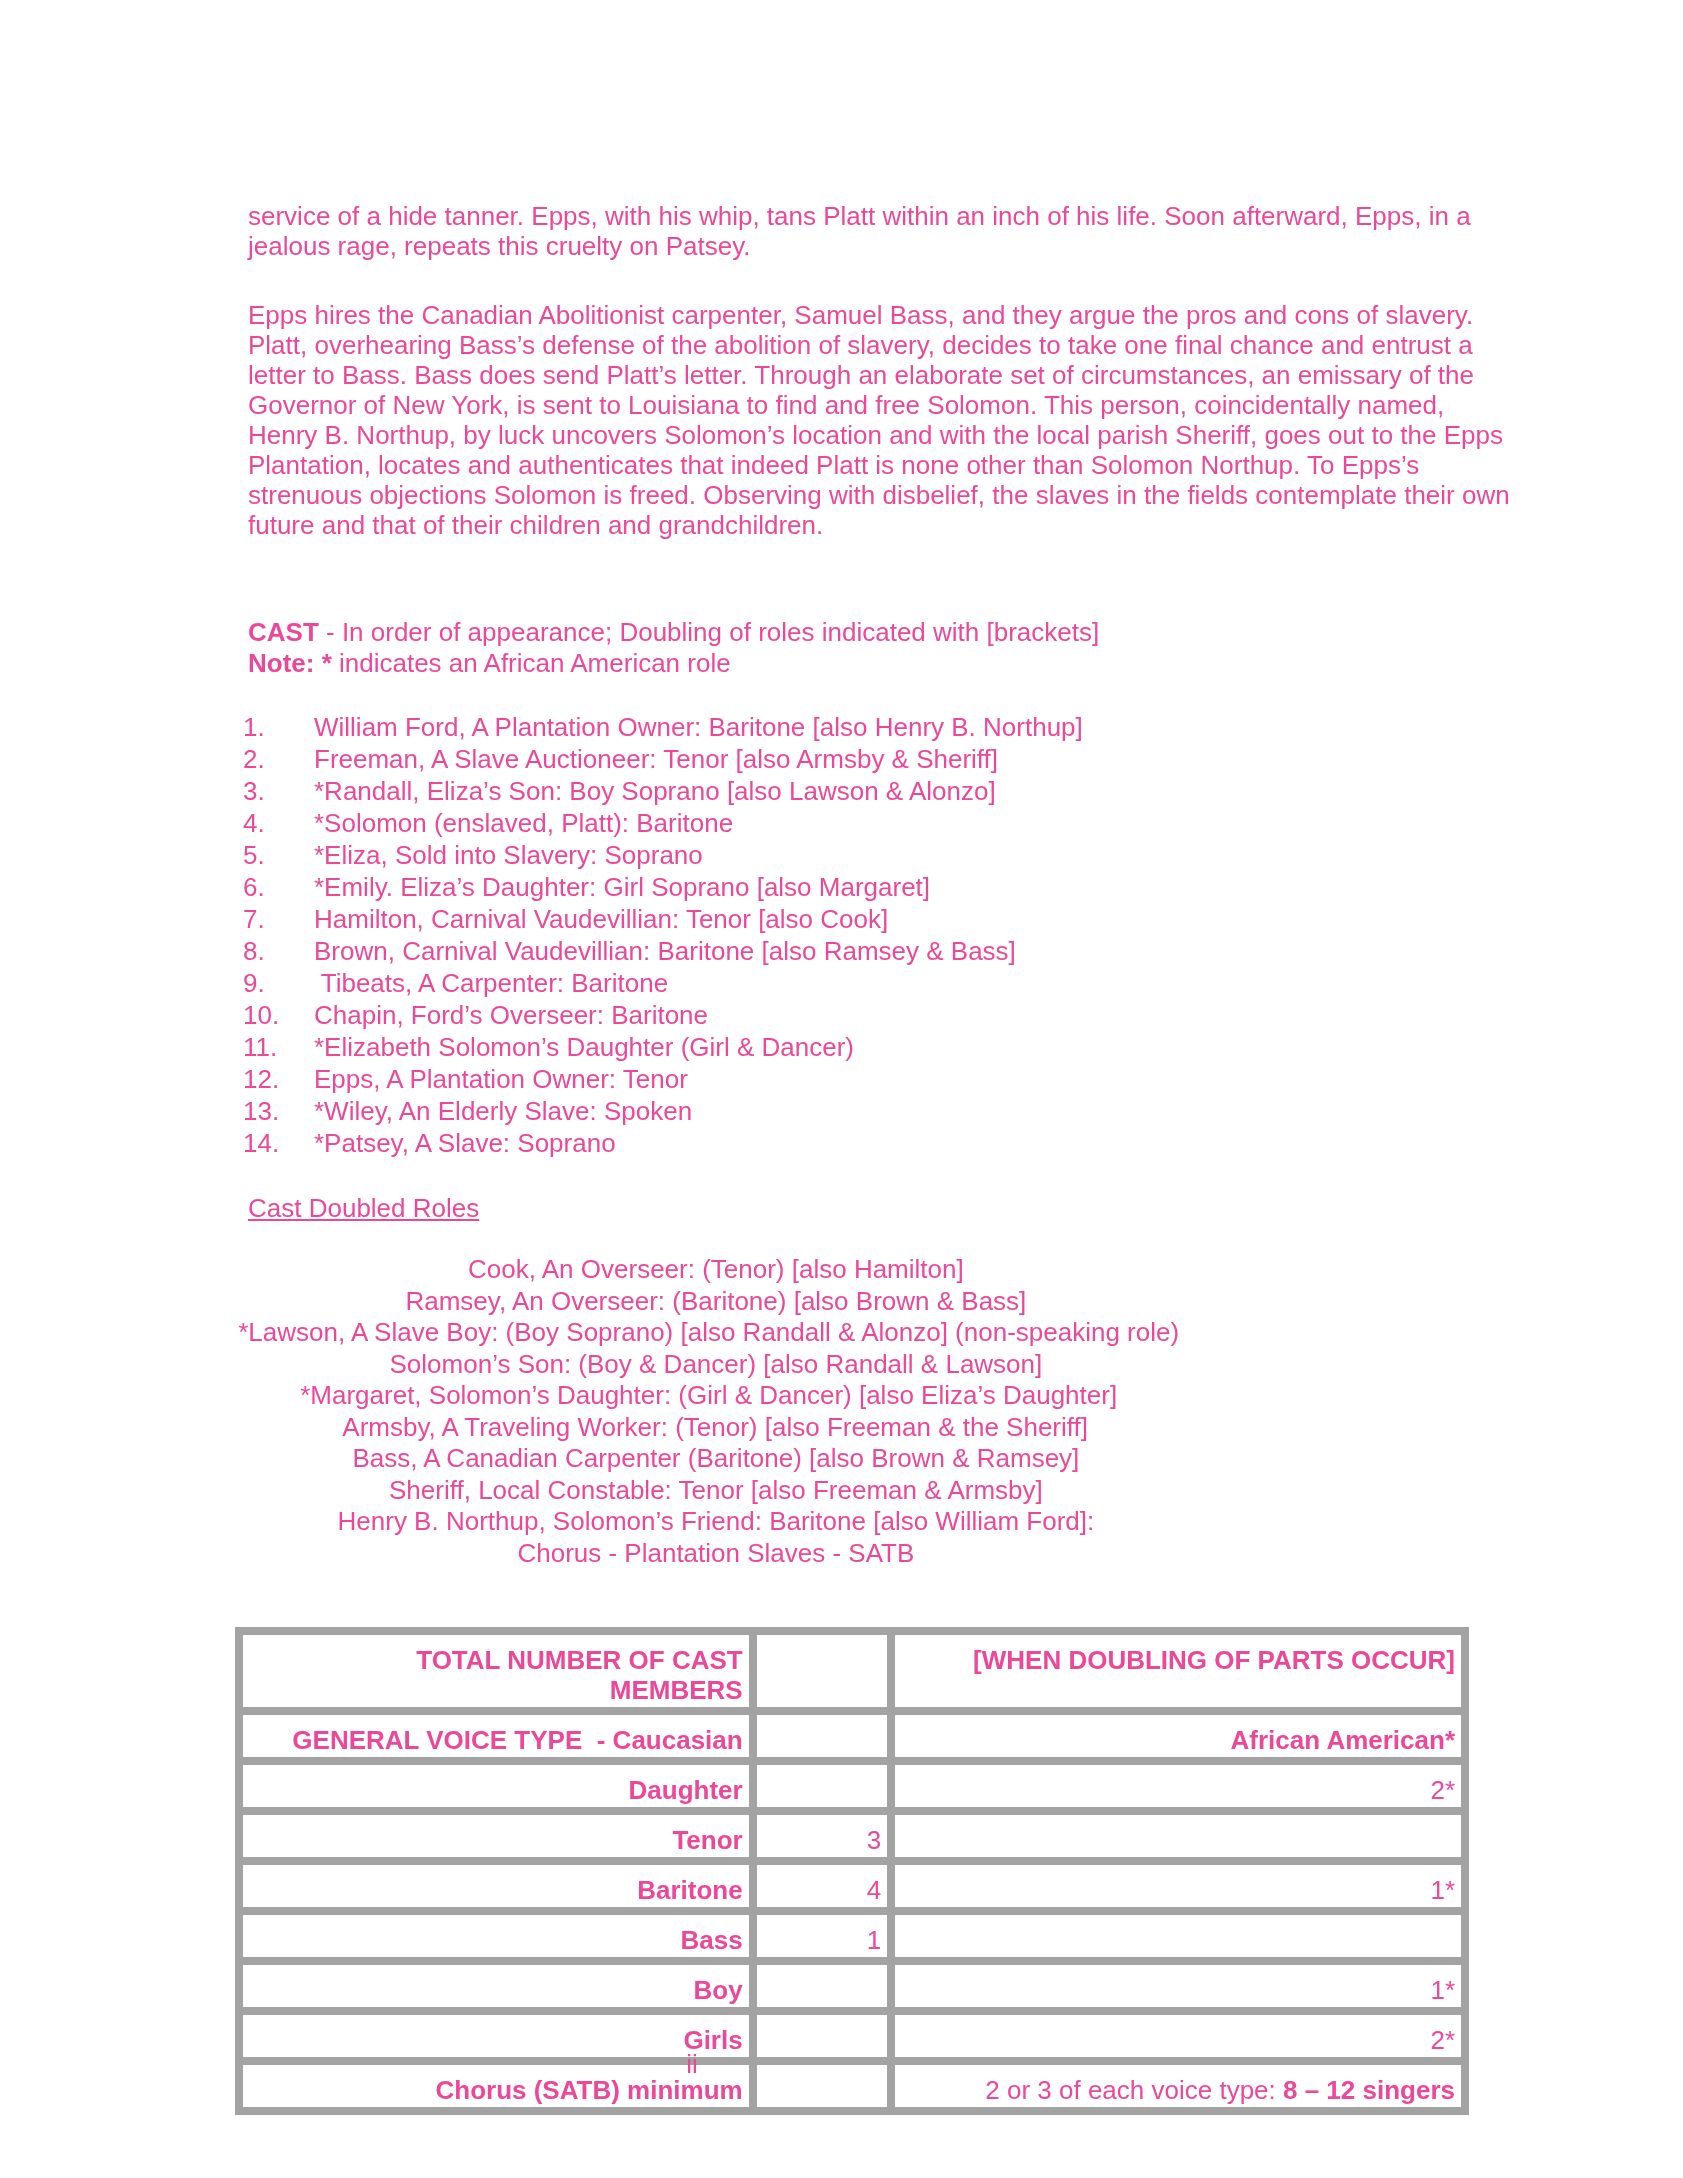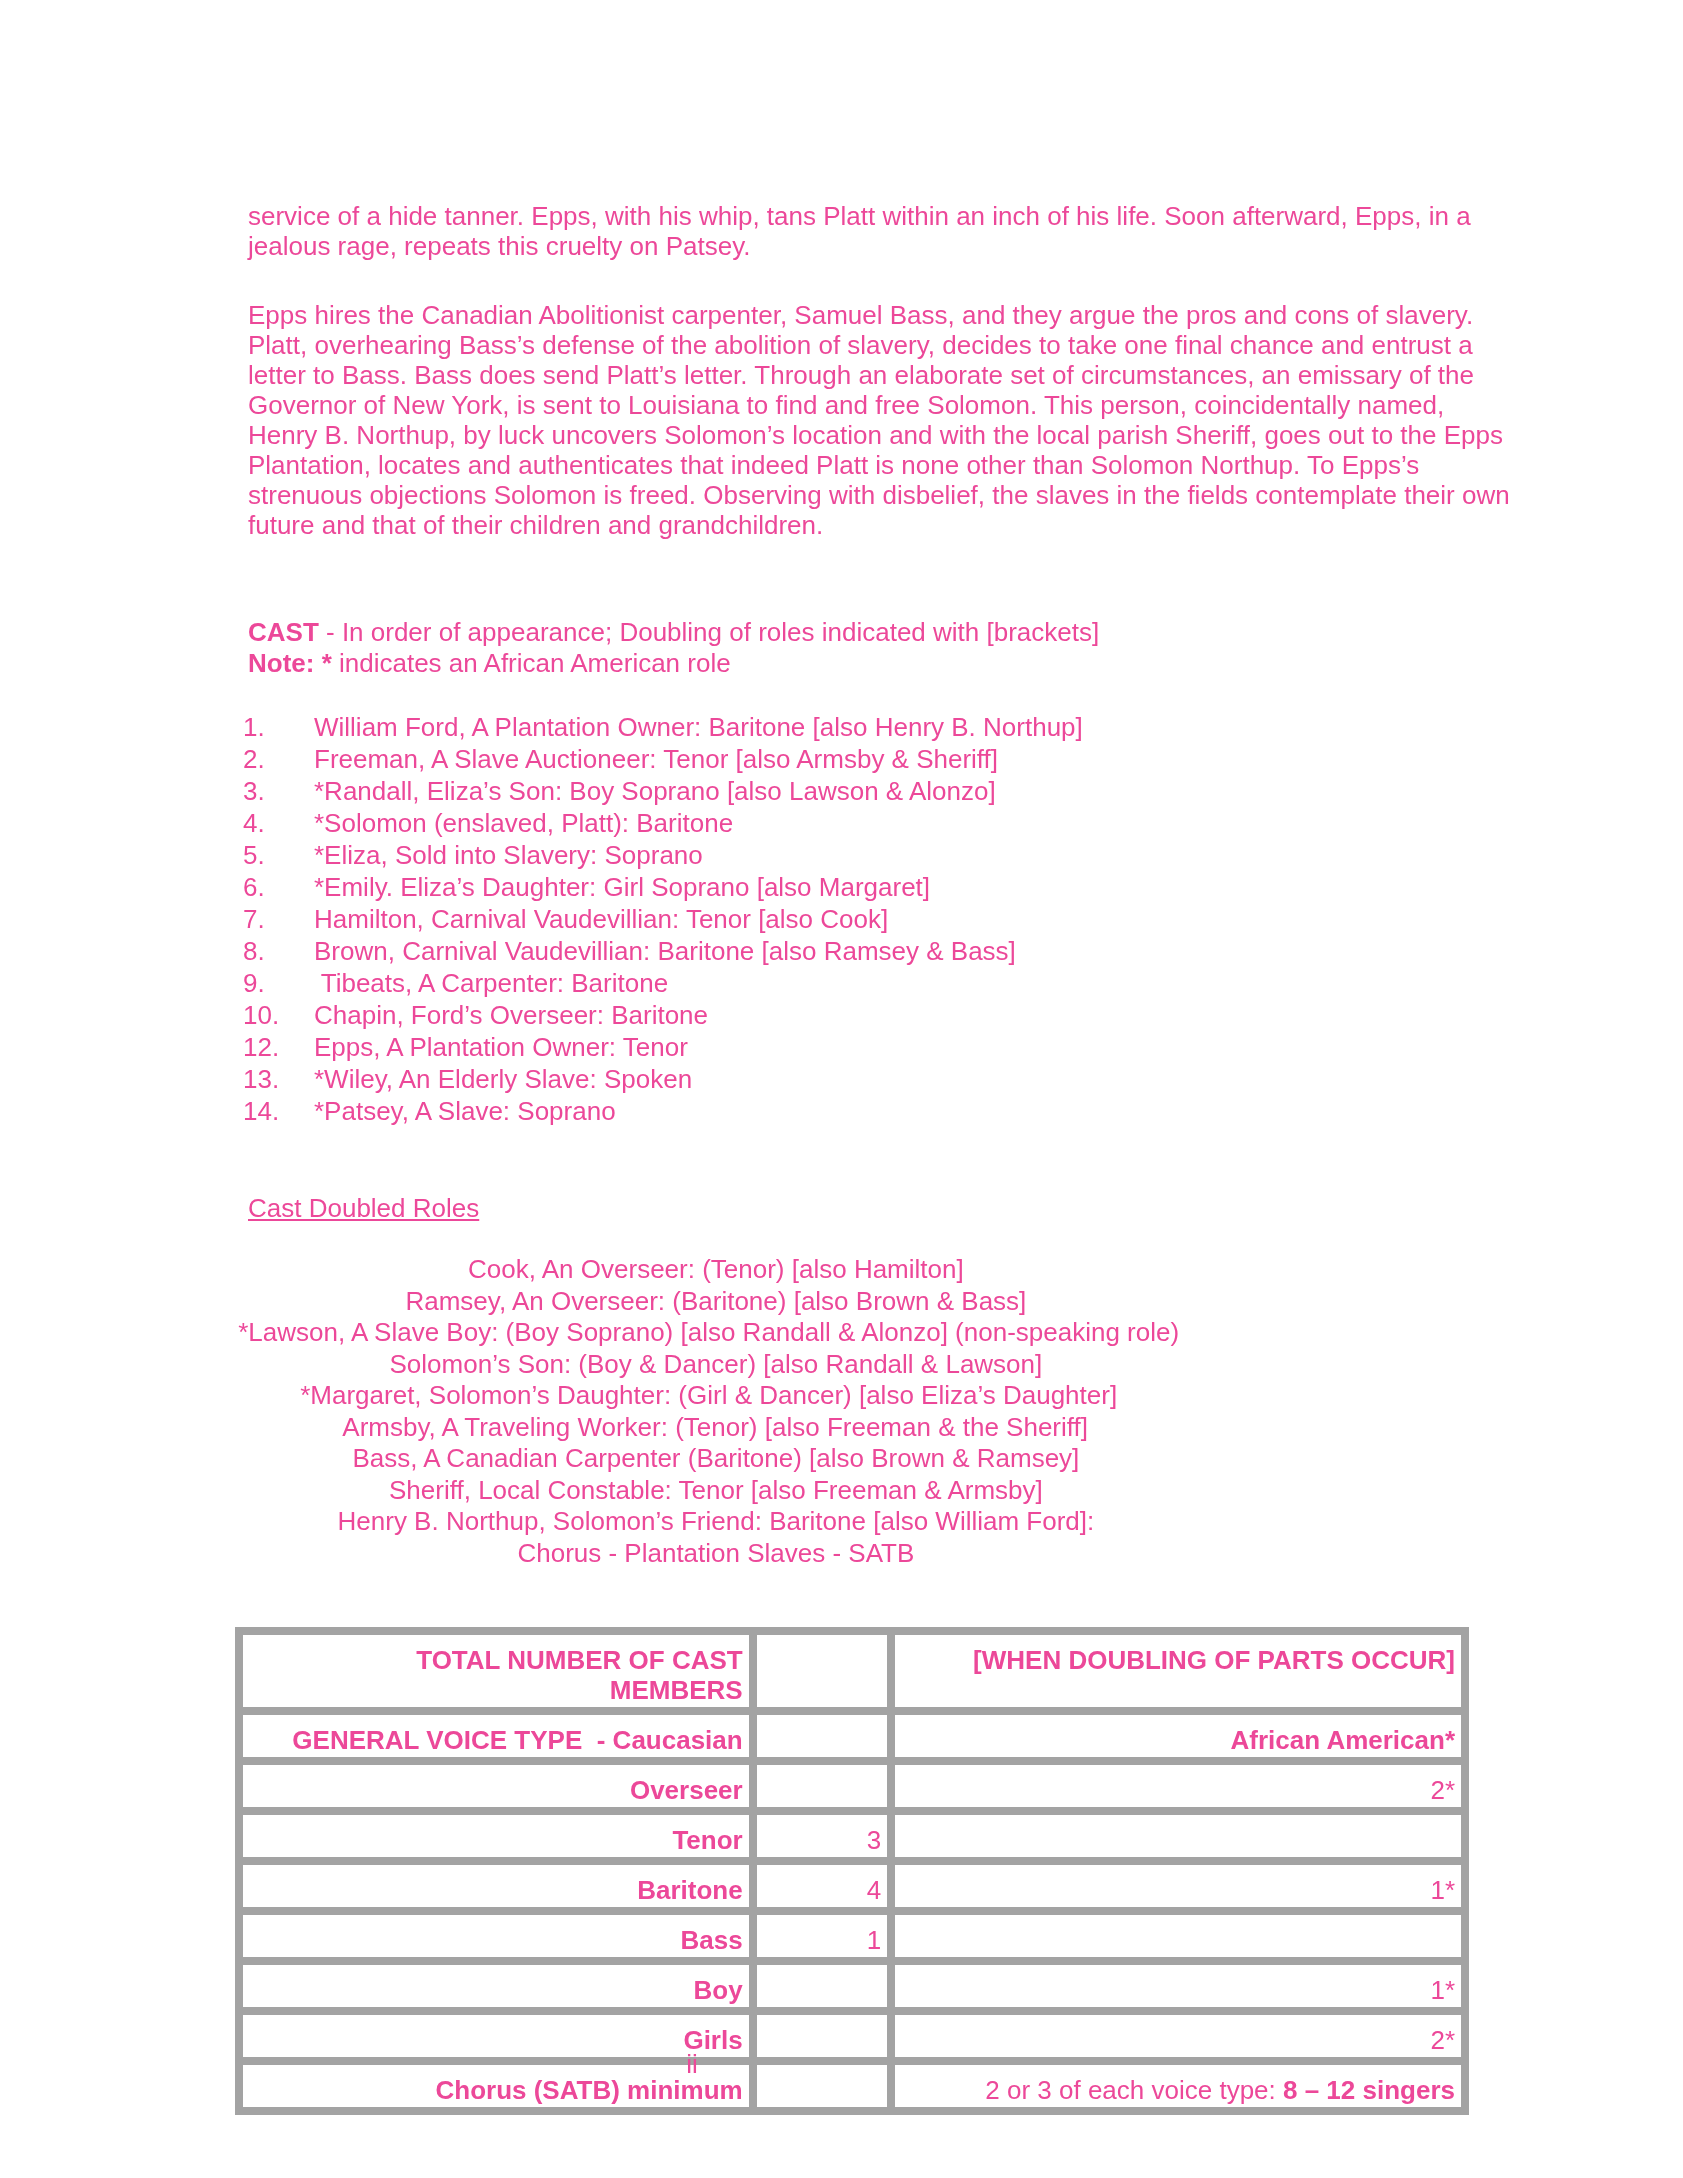--- a/index.html
+++ b/index.html
@@ -139,20 +139,24 @@
         <span class="cast-num">8.</span>
         <span class="cast-text">Brown, Carnival Vaudevillian: Baritone [also Ramsey &amp; Bass]</span>
       </div>
     <div class="cast-row">
         <span class="cast-num">9.</span>
         <span class="cast-text"> Tibeats, A Carpenter: Baritone</span>
       </div>
     <div class="cast-row">
         <span class="cast-num">10.</span>
         <span class="cast-text">Chapin, Ford’s Overseer: Baritone</span>
+      </div>
+    <div class="cast-row">
+        <span class="cast-num">11.</span>
+        <span class="cast-text">*Elizabeth Solomon’s Daughter (Girl &amp; Dancer)</span>
       </div>
     <div class="cast-row">
         <span class="cast-num">12.</span>
         <span class="cast-text">Epps, A Plantation Owner: Tenor</span>
       </div>
     <div class="cast-row">
         <span class="cast-num">13.</span>
         <span class="cast-text">*Wiley, An Elderly Slave: Spoken</span>
       </div>
     <div class="cast-row">
@@ -188,21 +192,21 @@
 MEMBERS</td>
         <td></td>
         <td class="b">[WHEN DOUBLING OF PARTS OCCUR]</td>
       </tr>
       <tr class="rn">
         <td class="b">GENERAL VOICE TYPE  - Caucasian</td>
         <td></td>
         <td class="b">African American*</td>
       </tr>
       <tr class="rn datarow">
-        <td class="b indent">Overseer</td>
+        <td class="b indent">Daughter</td>
         <td></td>
         <td>2*</td>
       </tr>
       <tr class="rn datarow">
         <td class="b indent">Tenor</td>
         <td>3</td>
         <td></td>
       </tr>
       <tr class="rn datarow">
         <td class="b indent">Baritone</td>

